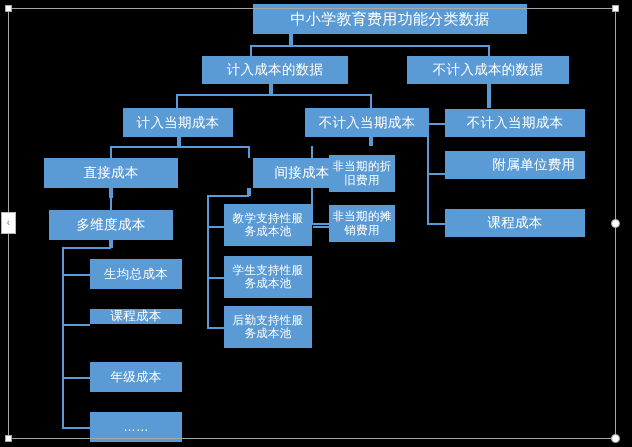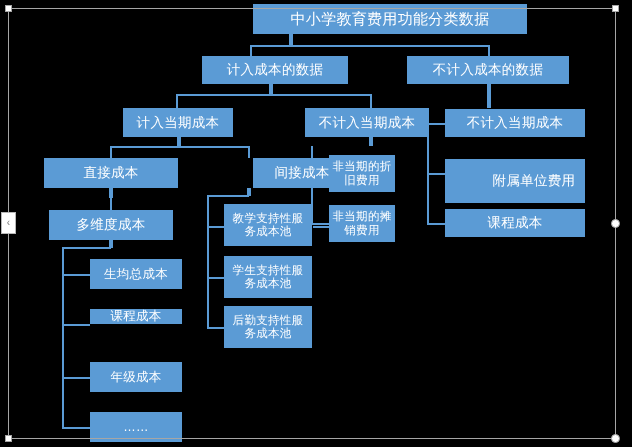--- a/index.html
+++ b/index.html
@@ -148,21 +148,21 @@
 
   <div class="node t13" style="left:445px; top:109px; width:140px; height:28px;">不计入当期成本</div>
 
   <div class="node t13" style="left:44px; top:158px; width:134px; height:30px;">直接成本</div>
 
   <div class="node t13" style="left:213px; top:158px; width:98px; height:30px;margin-left:40px;">间接成本</div>
 
   <div class="node t11" style="left:329px; top:155px; width:66px; height:37px;">非当期的折
 旧费用</div>
 
-  <div class="node t13" style="left:445px; top:159px; width:140px; height:44px;padding-left:40px;">附属单位费用</div>
+  <div class="node t13" style="left:445px; top:151px; width:140px; height:28px;padding-left:40px;">附属单位费用</div>
 
   <div class="node t13" style="left:49px; top:210px; width:124px; height:30px;">多维度成本</div>
 
   <div class="node t11" style="left:224px; top:204px; width:88px; height:42px;">教学支持性服
 务成本池</div>
 
   <div class="node t11" style="left:329px; top:205px; width:66px; height:37px;">非当期的摊
 销费用</div>
 
   <div class="node t13" style="left:445px; top:209px; width:140px; height:28px;">课程成本</div>

